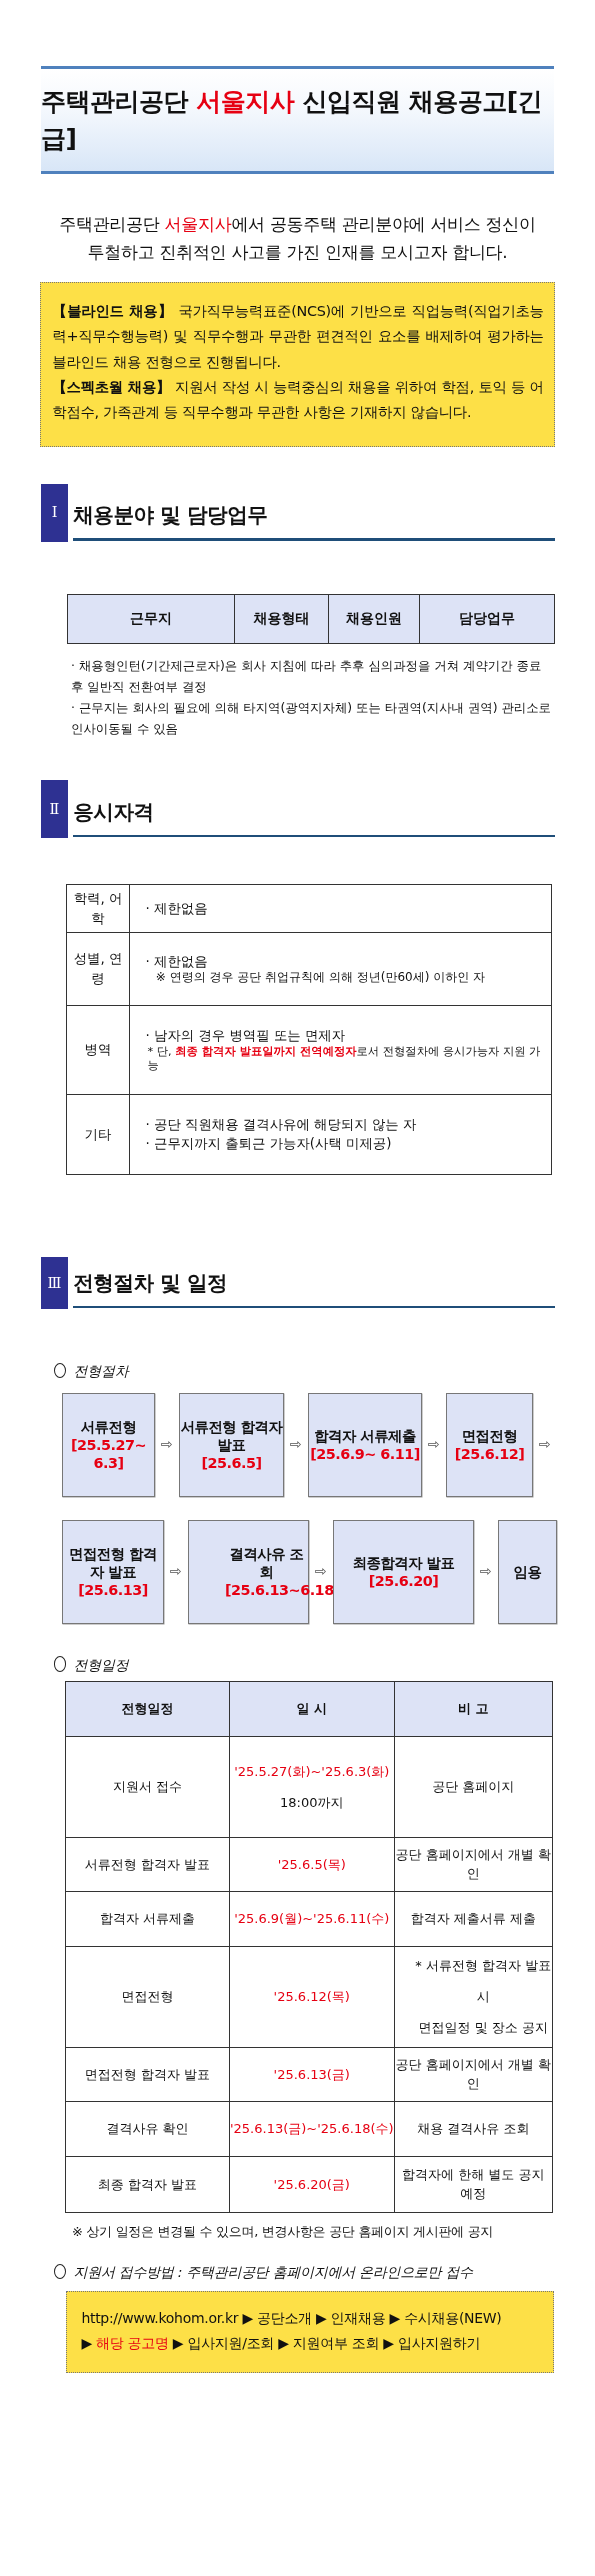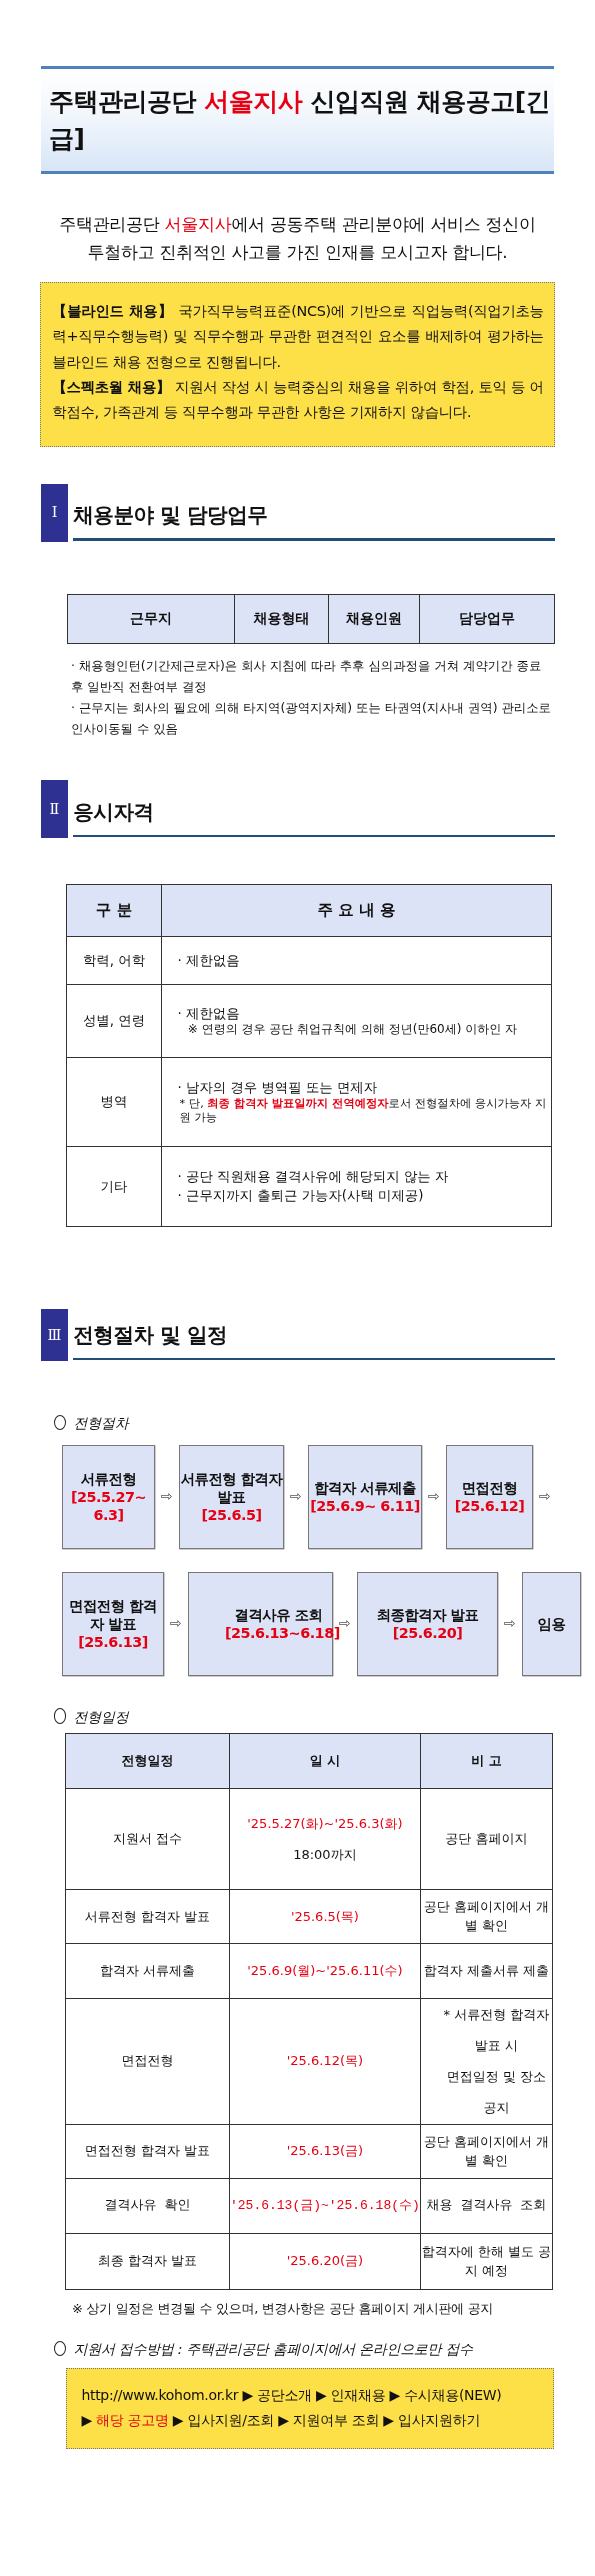--- a/index.html
+++ b/index.html
@@ -18,21 +18,21 @@
   
   .banner {
     margin: 66px 41px 0 41px;
     height: 108px;
     border-top: 3.1px solid #4f81bd;
     border-bottom: 3.1px solid #4f81bd;
     background: linear-gradient(#ffffff 0%, #f4f8fd 40%, #d8e6f7 100%);
     display: flex; align-items: center; justify-content: center;
   }
   .banner-title {
-    font-size: 25px; font-weight: bold; letter-spacing: -0.5px; color: #111; margin-left: 8px;
+    font-size: 25px; font-weight: bold; letter-spacing: -0.5px; color: #111;
   }
   .intro {
     margin: 36px 52px 0 52px;
     text-align: center; font-size: 17px; line-height: 1.65; letter-spacing: -0.3px;
   }
   .dotbox {
     border: 0.8px dotted #777;
     background: #fde047;
   }
   .notice-box {
@@ -140,24 +140,20 @@
   <div class="sec" style="margin-top:41px;">
     <div class="sec-num">Ⅱ</div>
     <div class="sec-body">
         <div class="sec-title">응시자격</div>
         <div class="sec-line"></div>
       </div>
   </div>
 
   <table class="tbl-outer" style="margin:46px 42px 0 66px; width:486px; font-size:13.4px;">
     <tbody>
-        <tr style="height:52px;">
-      <th style="width:95px; font-size:15.5px;">구 분</th>
-      <th style="font-size:15.5px;">주 요 내 용</th>
-    </tr>
     <tr style="height:48px;">
       <td>학력, 어학</td>
       <td style="text-align:left; padding-left:15.5px;">· 제한없음</td>
     </tr>
     <tr style="height:73px;">
       <td>성별, 연령</td>
       <td style="text-align:left; padding-left:15.5px; line-height:1.3;">
         <div>· 제한없음</div>
         <div style="font-size:12px; padding-left:10.3px;">※ 연령의 경우 공단 취업규칙에 의해 정년(만60세) 이하인 자</div>
       </td>
@@ -210,21 +206,21 @@
         <div class="red">[25.6.12]</div>
       </div>
     <div class="farrow">⇨</div>
   </div>
   <div class="flow-row" style="margin-top:23px;">
     <div class="fbox" style="width:102px; height:104px;">
         <div>면접전형 합격자 발표</div>
         <div class="red">[25.6.13]</div>
       </div>
     <div class="farrow">⇨</div>
-    <div class="fbox" style="width:145px; height:104px;padding-left:36px;">
+    <div class="fbox" style="width:121px; height:104px;padding-left:36px;">
         <div>결격사유 조회</div>
         <div class="red">[25.6.13~6.18]</div>
       </div>
     <div class="farrow">⇨</div>
     <div class="fbox" style="width:141px; height:104px;">
         <div>최종합격자 발표</div>
         <div class="red">[25.6.20]</div>
       </div>
     <div class="farrow">⇨</div>
     <div class="fbox" style="width:59px; height:104px;">
@@ -265,21 +261,21 @@
       <td style="line-height:2.4;padding-left:20px;">
             <div>* 서류전형 합격자 발표 시</div>
             <div>면접일정 및 장소 공지</div>
           </td>
     </tr>
     <tr style="height:54px;">
       <td>면접전형 합격자 발표</td>
       <td class="red">'25.6.13(금)</td>
       <td>공단 홈페이지에서 개별 확인</td>
     </tr>
-    <tr style="height:55px;font-family:Liberation Mono, monospace;">
+    <tr style="height:55px;">
       <td>결격사유 확인</td>
       <td class="red">'25.6.13(금)~'25.6.18(수)</td>
       <td>채용 결격사유 조회</td>
     </tr>
     <tr style="height:56px;">
       <td>최종 합격자 발표</td>
       <td class="red">'25.6.20(금)</td>
       <td>합격자에 한해 별도 공지 예정</td>
     </tr>
   </tbody>

